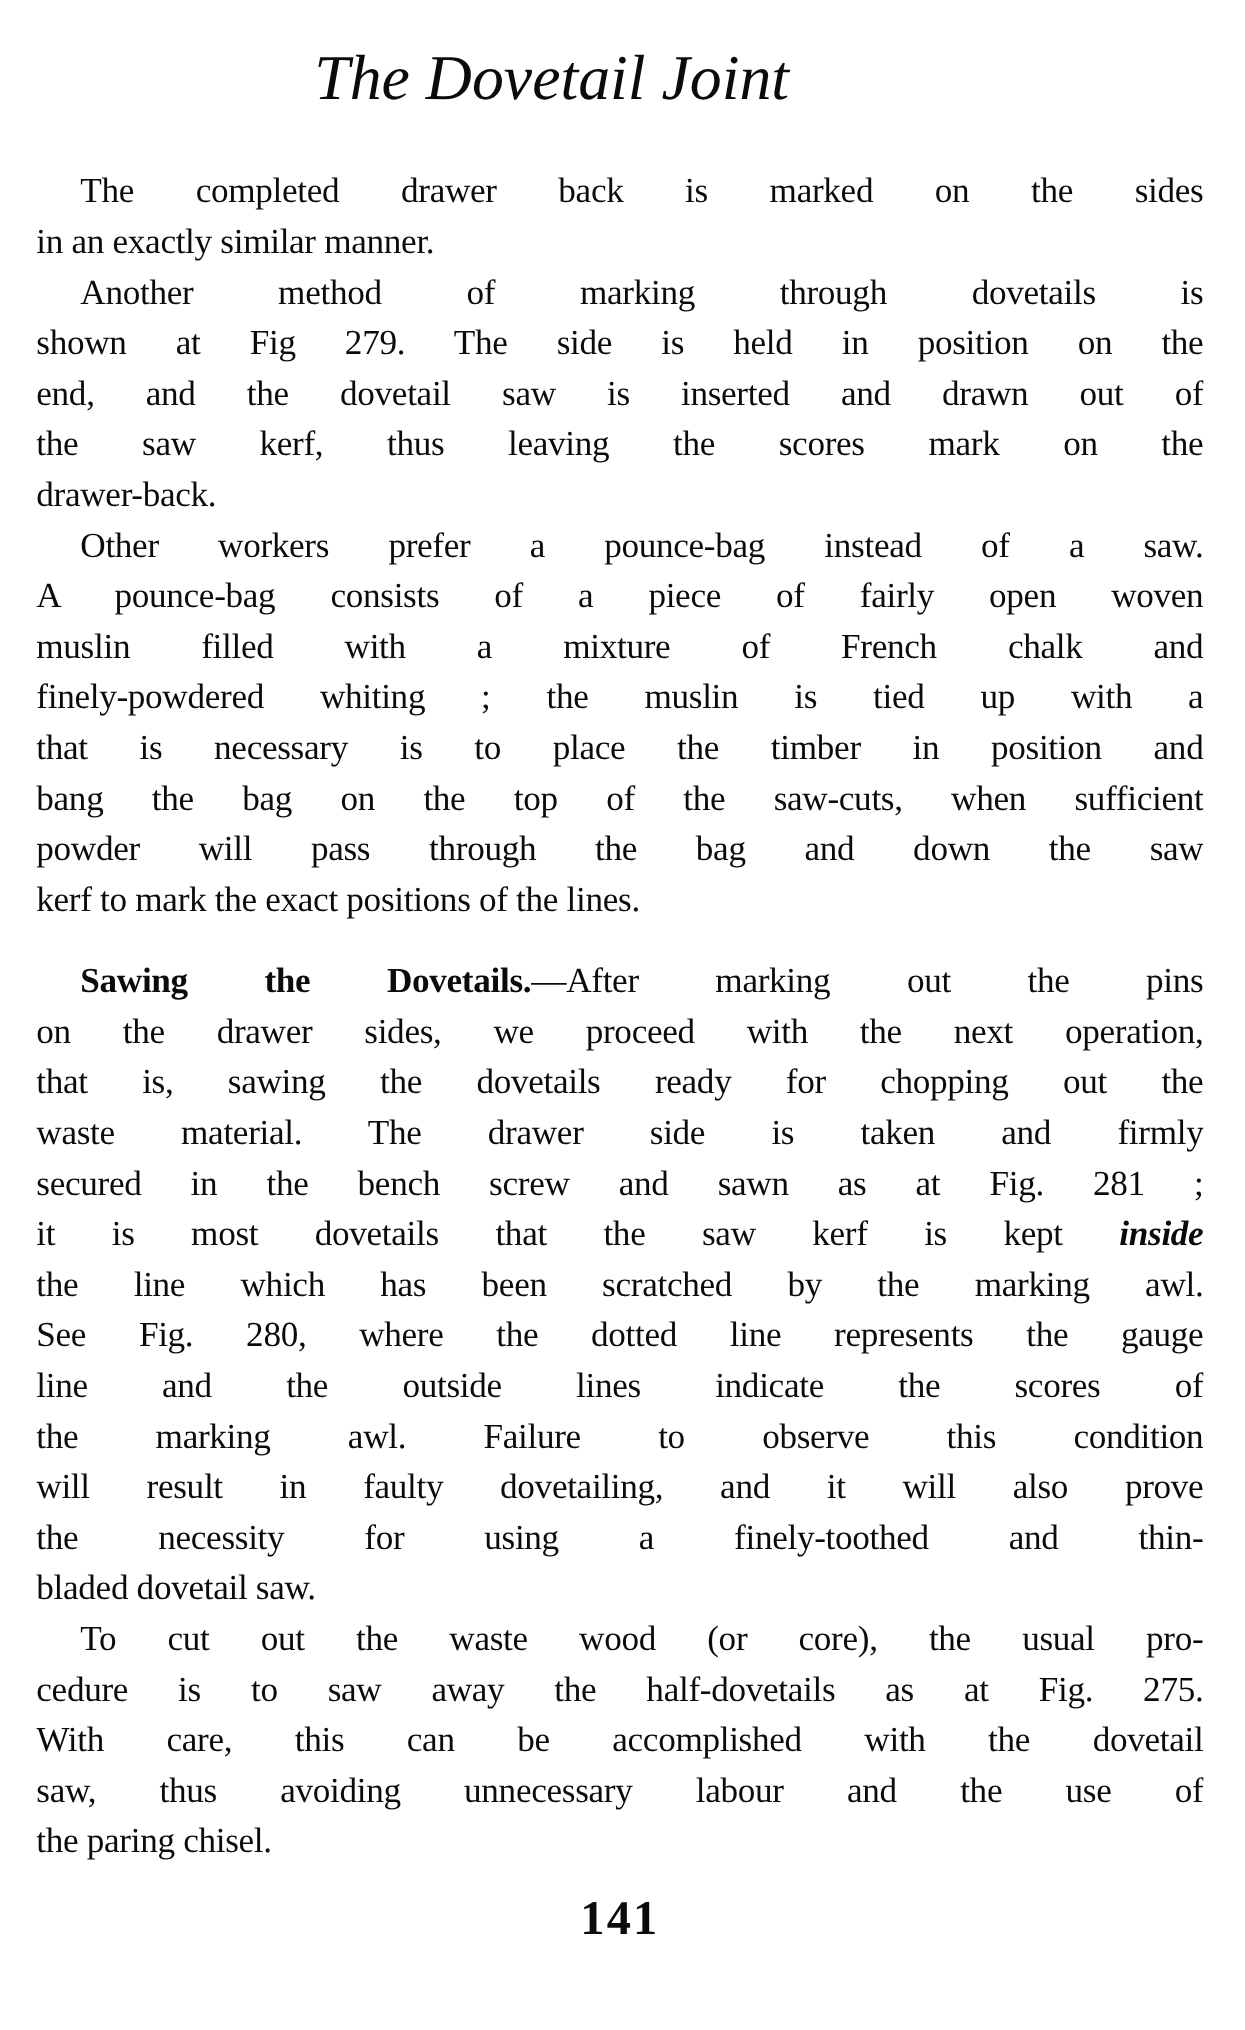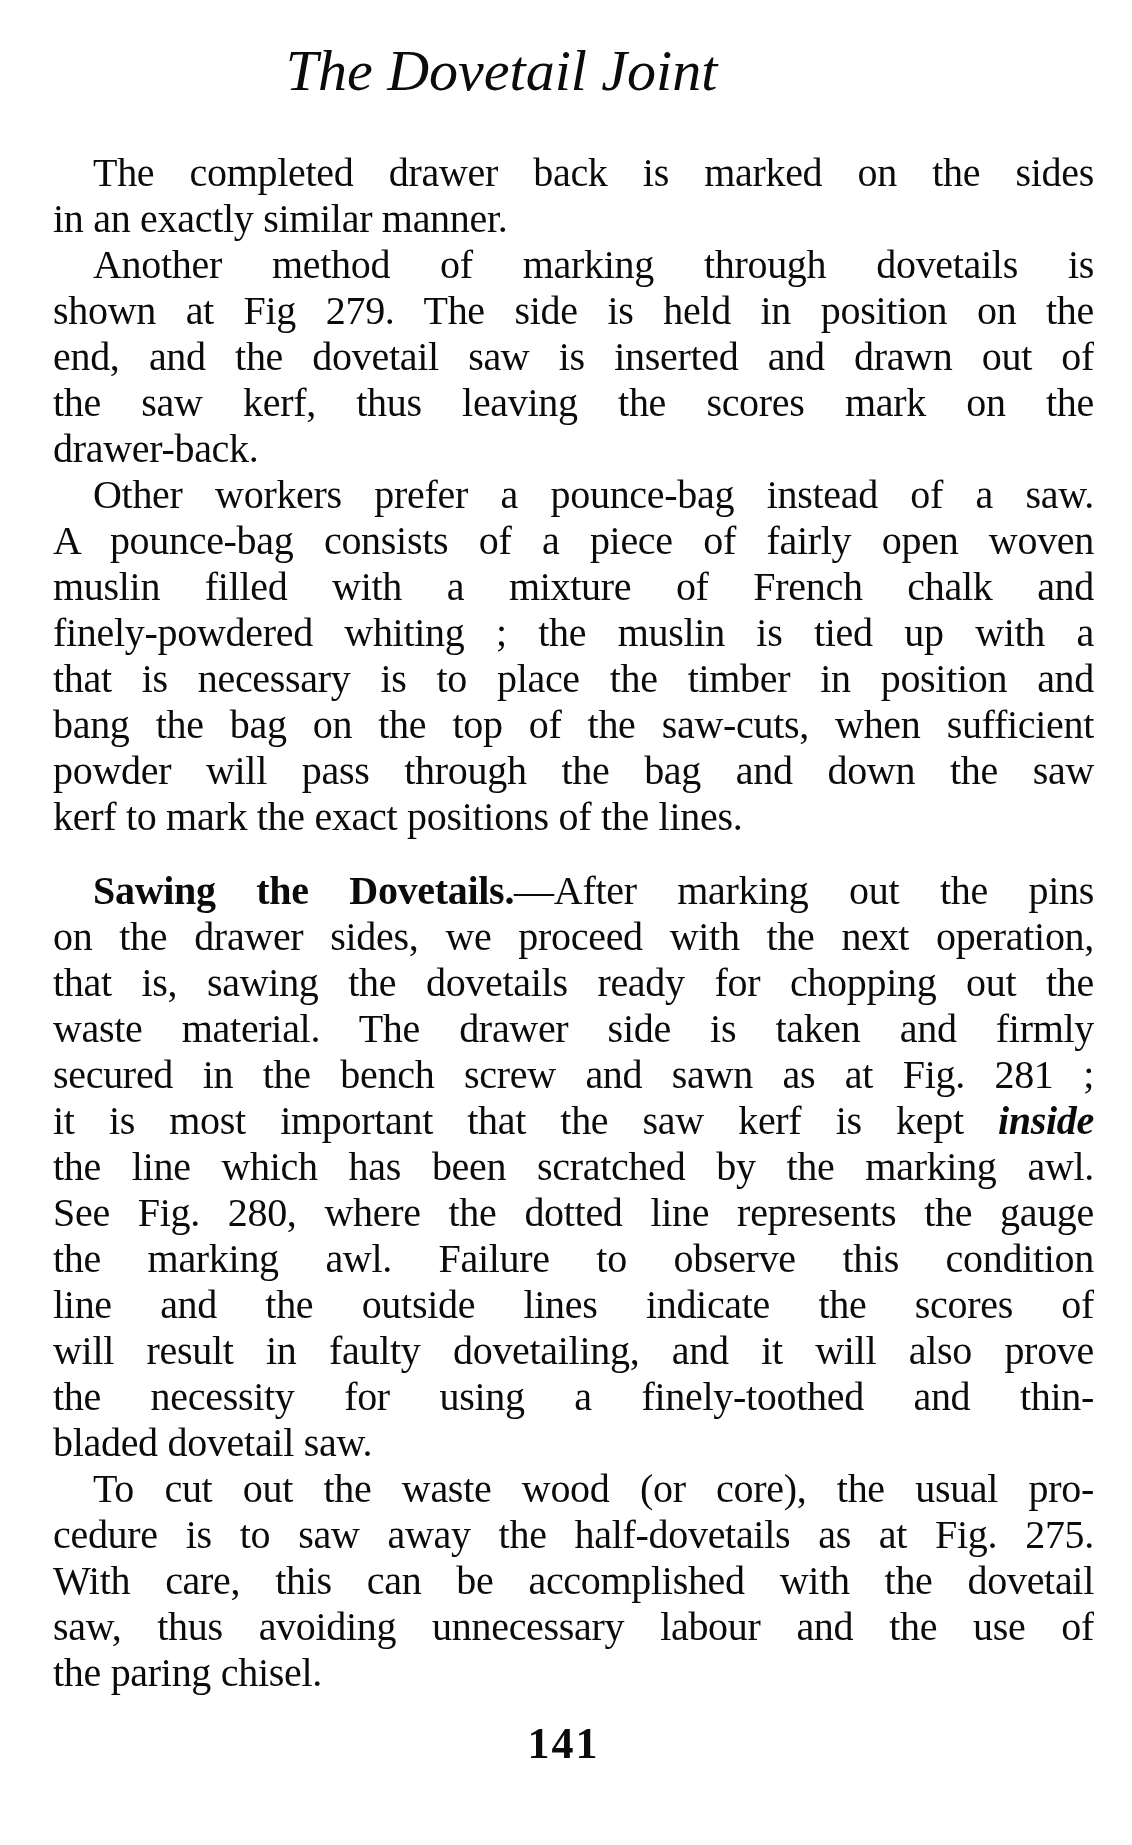--- a/index.html
+++ b/index.html
@@ -22,27 +22,26 @@
     margin: 14px 0 0 0;
     text-align: center;
     transform: translateX(-62px);
   }
   .body { margin-top: 47px; }
   .paragraph { margin: 0; }
   .paragraph.section { margin-top: 28px; }
   .line {
     height: 46px;
     line-height: 46px;
-    font-size: 40px;
+    font-size: 32px;
     letter-spacing: -0.3px;
     text-align: justify;
     text-align-last: justify;
     overflow: hidden;
     white-space: nowrap;
-    margin-left: 20px;
   }
   .line.last { text-align-last: left; }
   .line.first { text-indent: 40px; }
   .seg-bold { font-weight: bold; }
   .seg-italic { font-style: italic; font-weight: bold; }
   .footer {
     margin-top: 22px;
     text-align: center;
     font-size: 44px;
     letter-spacing: 2px;
@@ -75,25 +74,25 @@
         <div class="line"><span>bang the bag on the top of the saw-cuts, when sufficient</span></div>
         <div class="line"><span>powder will pass through the bag and down the saw</span></div>
         <div class="line last"><span>kerf to mark the exact positions of the lines.</span></div>
       </div>
       <div class="paragraph section">
         <div class="line first"><span class="seg-bold">Sawing the Dovetails.</span><span>—After marking out the pins</span></div>
         <div class="line"><span>on the drawer sides, we proceed with the next operation,</span></div>
         <div class="line"><span>that is, sawing the dovetails ready for chopping out the</span></div>
         <div class="line"><span>waste material. The drawer side is taken and firmly</span></div>
         <div class="line"><span>secured in the bench screw and sawn as at Fig. 281 ;</span></div>
-        <div class="line"><span>it is most important that the saw kerf is kept </span><span class="seg-italic">inside</span></div>
+        <div class="line"><span>it is most dovetails that the saw kerf is kept </span><span class="seg-italic">inside</span></div>
         <div class="line"><span>the line which has been scratched by the marking awl.</span></div>
         <div class="line"><span>See Fig. 280, where the dotted line represents the gauge</span></div>
+        <div class="line"><span>line and the outside lines indicate the scores of</span></div>
         <div class="line"><span>the marking awl. Failure to observe this condition</span></div>
-        <div class="line"><span>line and the outside lines indicate the scores of</span></div>
         <div class="line"><span>will result in faulty dovetailing, and it will also prove</span></div>
         <div class="line"><span>the necessity for using a finely-toothed and thin-</span></div>
         <div class="line last"><span>bladed dovetail saw.</span></div>
       </div>
       <div class="paragraph">
         <div class="line first"><span>To cut out the waste wood (or core), the usual pro-</span></div>
         <div class="line"><span>cedure is to saw away the half-dovetails as at Fig. 275.</span></div>
         <div class="line"><span>With care, this can be accomplished with the dovetail</span></div>
         <div class="line"><span>saw, thus avoiding unnecessary labour and the use of</span></div>
         <div class="line last"><span>the paring chisel.</span></div>

